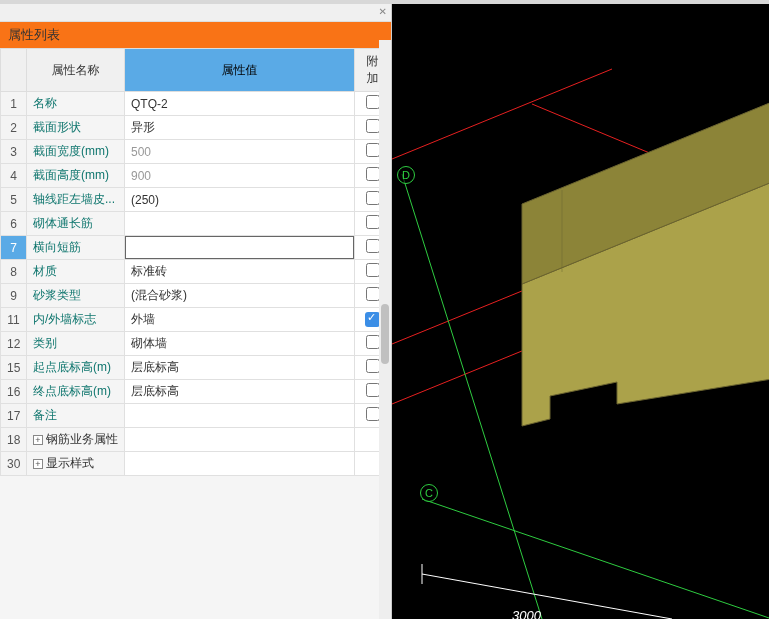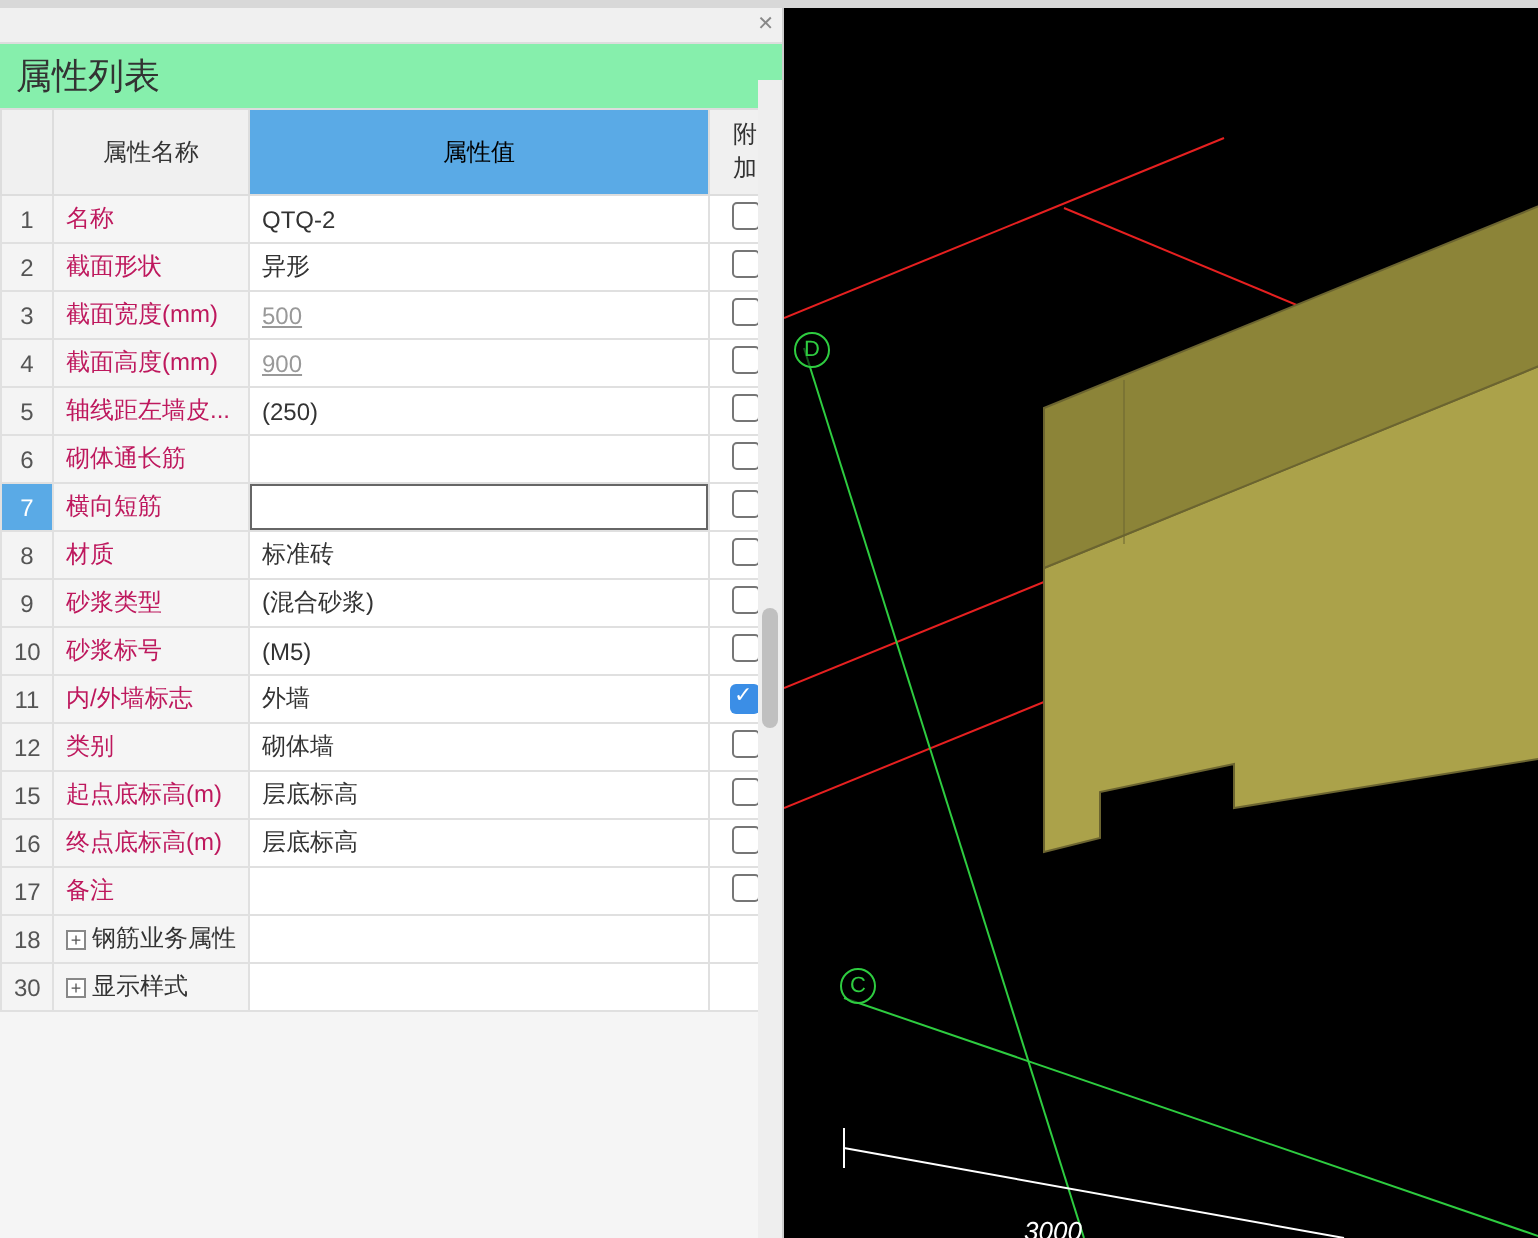--- a/index.html
+++ b/index.html
@@ -1,31 +1,31 @@
 <!DOCTYPE html>
 <html><head>
 <meta charset="utf-8">
 <style>
 * { box-sizing: border-box; margin: 0; padding: 0; }
 body { font-family: "Microsoft YaHei", Arial, sans-serif; font-size: 12px; background: #fff; overflow: hidden; }
 .container { display: flex; width: 769px; height: 619px; position: relative; border-top: 4px solid #d8d8d8; }
 .left-panel { width: 392px; background: #f5f5f5; border-right: 1px solid #ccc; position: relative; }
 .panel-header { position: relative; height: 18px; background: #f0f0f0; border-bottom: 1px solid #ddd; }
 .close-x { position: absolute; right: 4px; top: 2px; font-size: 10px; color: #888; cursor: pointer; }
-.panel-title { padding: 4px 8px; font-size: 18px; color: #333; background: #86efac; }
+.panel-title { padding: 4px 8px; font-size: 13px; color: #333; background: #f97316; }
 .prop-table { width: 100%; border-collapse: collapse; table-layout: fixed; }
 .prop-table th { background: #f0f0f0; color: #333; font-weight: normal; padding: 4px 6px; border: 1px solid #ddd; font-size: 12px; text-align: center; }
 .prop-table th.col-val { background: #5aaae6; color: #000000; }
 .prop-table td { border: 1px solid #e0e0e0; padding: 3px 6px; font-size: 12px; height: 21px; vertical-align: middle; }
 .prop-table td.row-num { text-align: center; color: #555; background: #f4f4f4; width: 26px; }
 .prop-table td.row-num.selected { background: #5aaae6; color: #fff; }
-.prop-table td.prop-name { color: #be185d; width: 98px; white-space: nowrap; overflow: hidden; text-overflow: ellipsis; }
+.prop-table td.prop-name { color: #0f766e; width: 98px; white-space: nowrap; overflow: hidden; text-overflow: ellipsis; }
 .prop-table td.prop-name.dark { color: #333; margin-left: 34px; }
 .prop-table td.prop-val { background: #fff; color: #333; }
-.prop-table td.prop-val.dim { color: #999; text-decoration: underline; }
+.prop-table td.prop-val.dim { color: #999; }
 .prop-table td.prop-val.editing { padding: 0; }
 .prop-table td.prop-val.editing input { width: 100%; height: 100%; border: 1px solid #666; padding: 2px 4px; font-size: 12px; outline: none; }
 .prop-table td.attach { text-align: center; width: 36px; background: #fff; }
 .prop-table td.attach input[type="checkbox"] { width: 14px; height: 14px; cursor: pointer; }
 .prop-table td.attach .chk-blue { appearance: none; width: 15px; height: 15px; background: #3b8ee6; border-radius: 3px; position: relative; display: inline-block; vertical-align: middle; }
 .prop-table td.attach .chk-blue::after { content: "✓"; color: #fff; font-size: 11px; position: absolute; left: 2px; top: -1px; }
 .expand-icon { display: inline-block; width: 10px; height: 10px; border: 1px solid #888; text-align: center; line-height: 8px; font-size: 9px; color: #555; margin-right: 3px; background: #fff; }
 .scrollbar-v { position: absolute; right: 0; top: 36px; bottom: 0; width: 12px; background: #eee; }
 .scrollbar-v .thumb { position: absolute; left: 2px; right: 2px; top: 264px; height: 60px; background: #c0c0c0; border-radius: 4px; }
 .right-panel { flex: 1; background: #000; position: relative; overflow: hidden; }
@@ -108,26 +108,20 @@
             <td class="prop-val">标准砖</td>
             <td class="attach"><input type="checkbox" style=""></td>
           </tr>
           <tr>
             <td class="row-num">9</td>
             <td class="prop-name"><span>砂浆类型</span></td>
             <td class="prop-val">(混合砂浆)</td>
             <td class="attach"><input type="checkbox" style=""></td>
           </tr>
           <tr>
-            <td class="row-num">10</td>
-            <td class="prop-name"><span>砂浆标号</span></td>
-            <td class="prop-val">(M5)</td>
-            <td class="attach"><input type="checkbox" style=""></td>
-          </tr>
-          <tr>
             <td class="row-num">11</td>
             <td class="prop-name"><span>内/外墙标志</span></td>
             <td class="prop-val">外墙</td>
             <td class="attach"><span class="chk-blue"></span></td>
           </tr>
           <tr>
             <td class="row-num">12</td>
             <td class="prop-name"><span>类别</span></td>
             <td class="prop-val">砌体墙</td>
             <td class="attach"><input type="checkbox" style=""></td>

